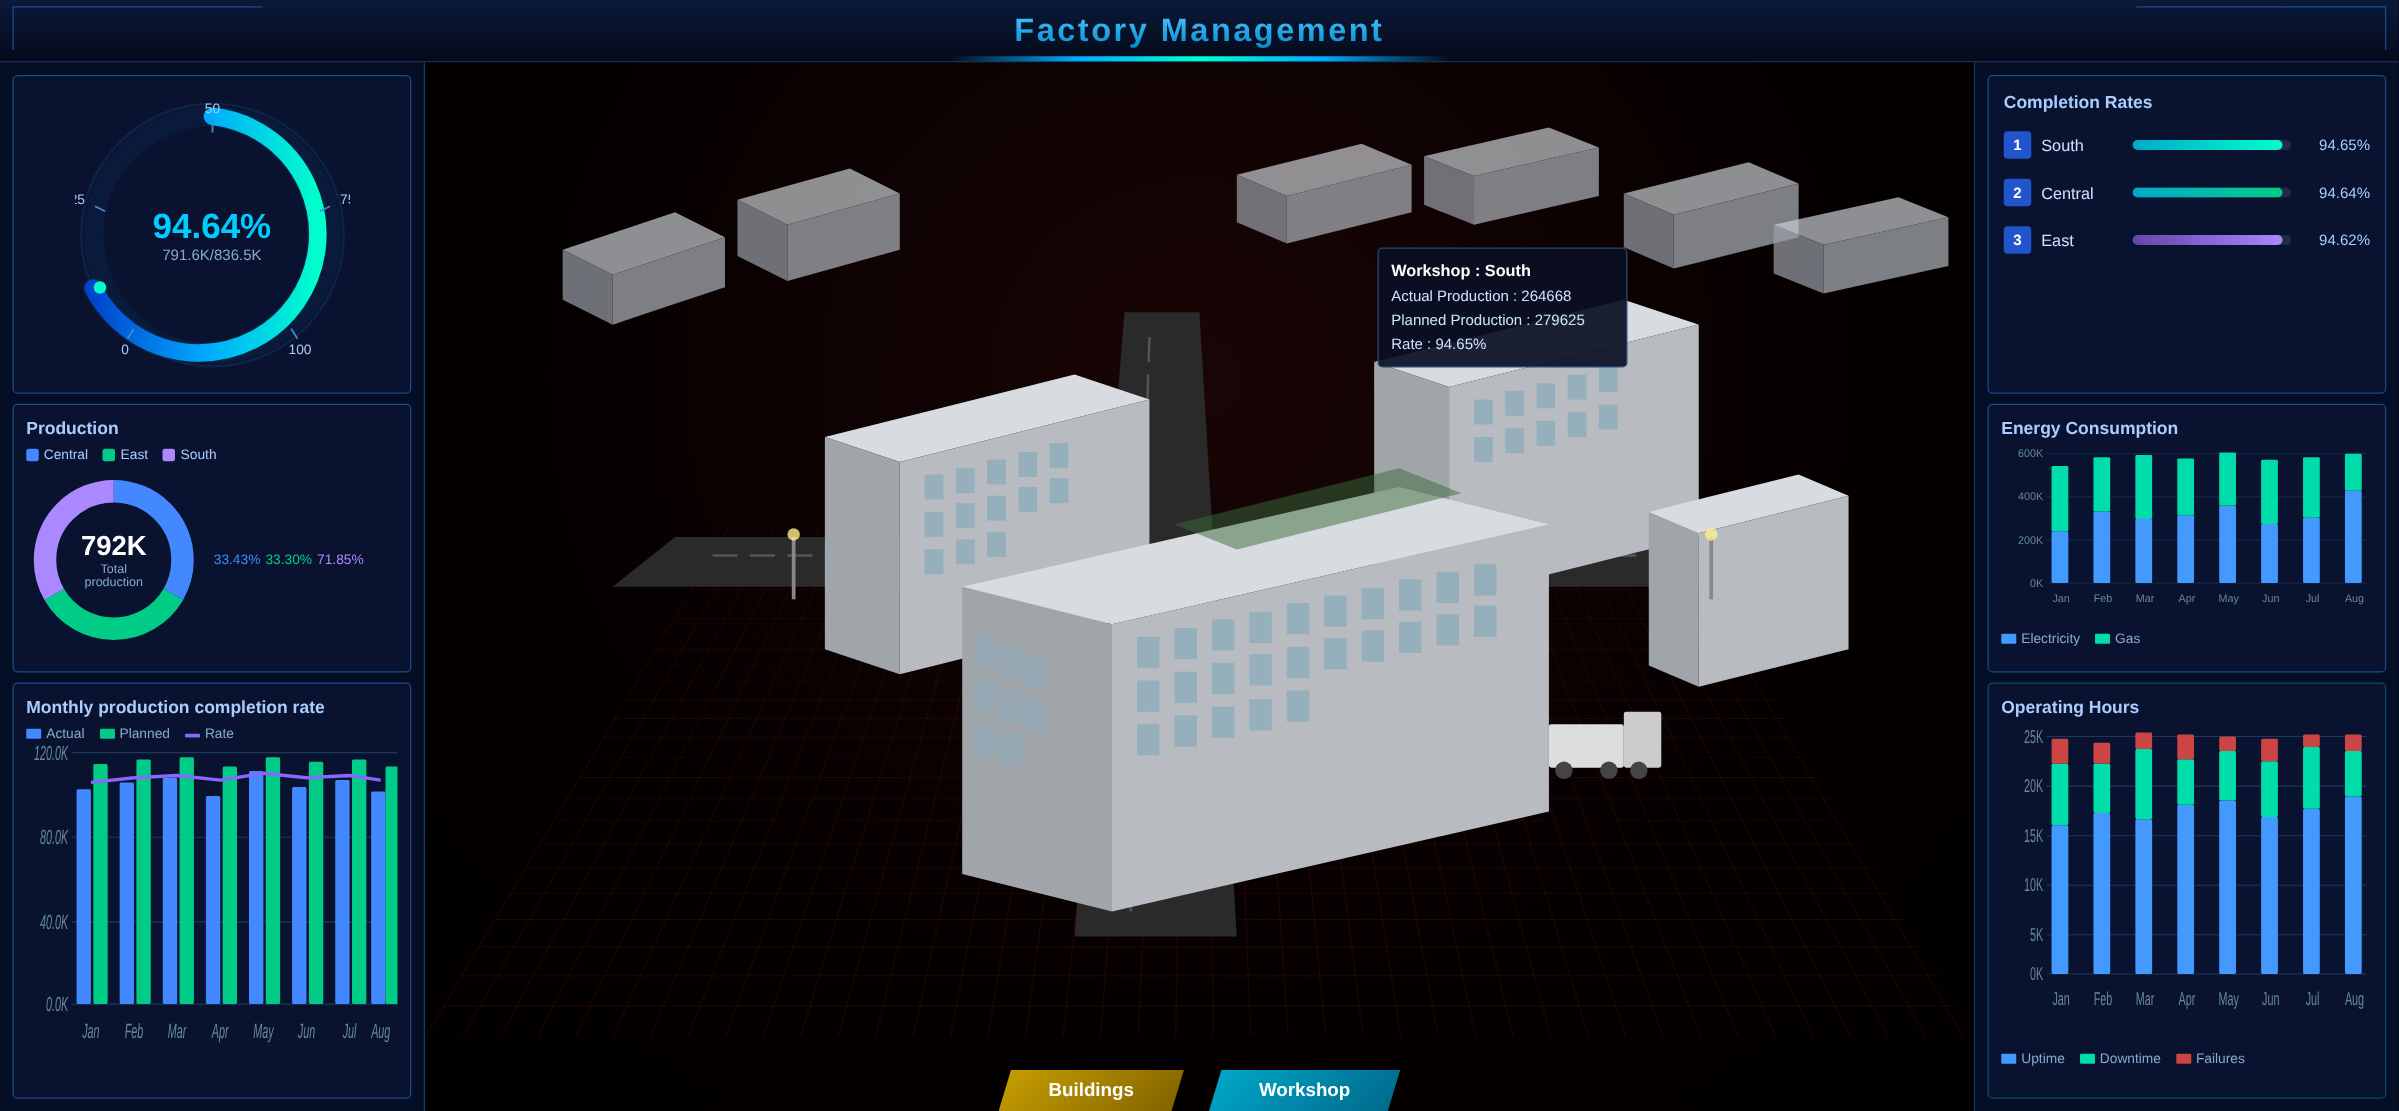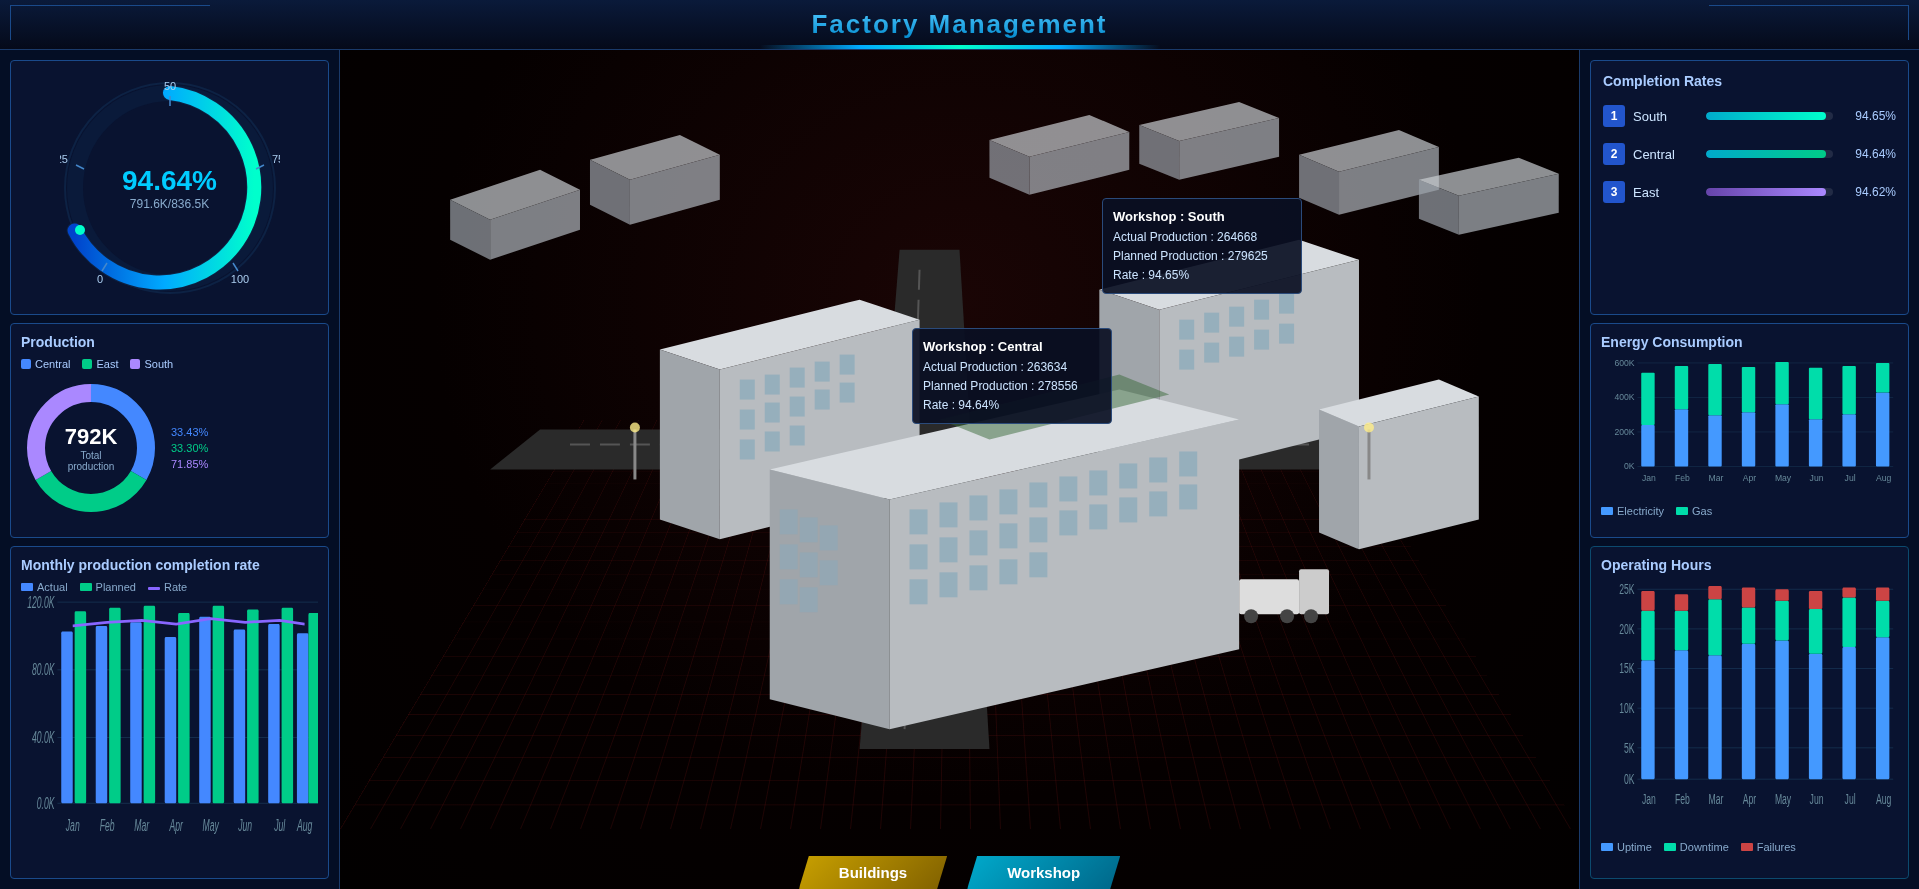--- a/index.html
+++ b/index.html
@@ -174,21 +174,21 @@
       font-size: 22px;
       font-weight: bold;
       color: #fff;
     }
     .donut-label {
       font-size: 10px;
       color: #88aacc;
     }
     .donut-labels-outer {
       display: flex;
-      flex-direction: column;
+      flex-direction: row;
       gap: 4px;
     }
     .pct-label {
       font-size: 11px;
       color: #aaccff;
     }
 
     
     .monthly-widget {
       background: rgba(10, 20, 50, 0.9);
@@ -688,26 +688,20 @@
       </svg>
 
 
       <div class="workshop-tooltip" style="left:762px; top:148px">
         <div class="ws-title">Workshop : South</div>
         <div>Actual Production : 264668</div>
         <div>Planned Production : 279625</div>
         <div>Rate : 94.65%</div>
       </div>
 
-      <div class="workshop-tooltip" style="left:572px; top:278px">
-        <div class="ws-title">Workshop : Central</div>
-        <div>Actual Production : 263634</div>
-        <div>Planned Production : 278556</div>
-        <div>Rate : 94.64%</div>
-      </div>
 
       <div class="map-buttons">
         <button class="map-btn map-btn-buildings">Buildings</button>
         <button class="map-btn map-btn-workshop">Workshop</button>
       </div>
     </div>
   </div>
 
   <div class="right-panel">
 

